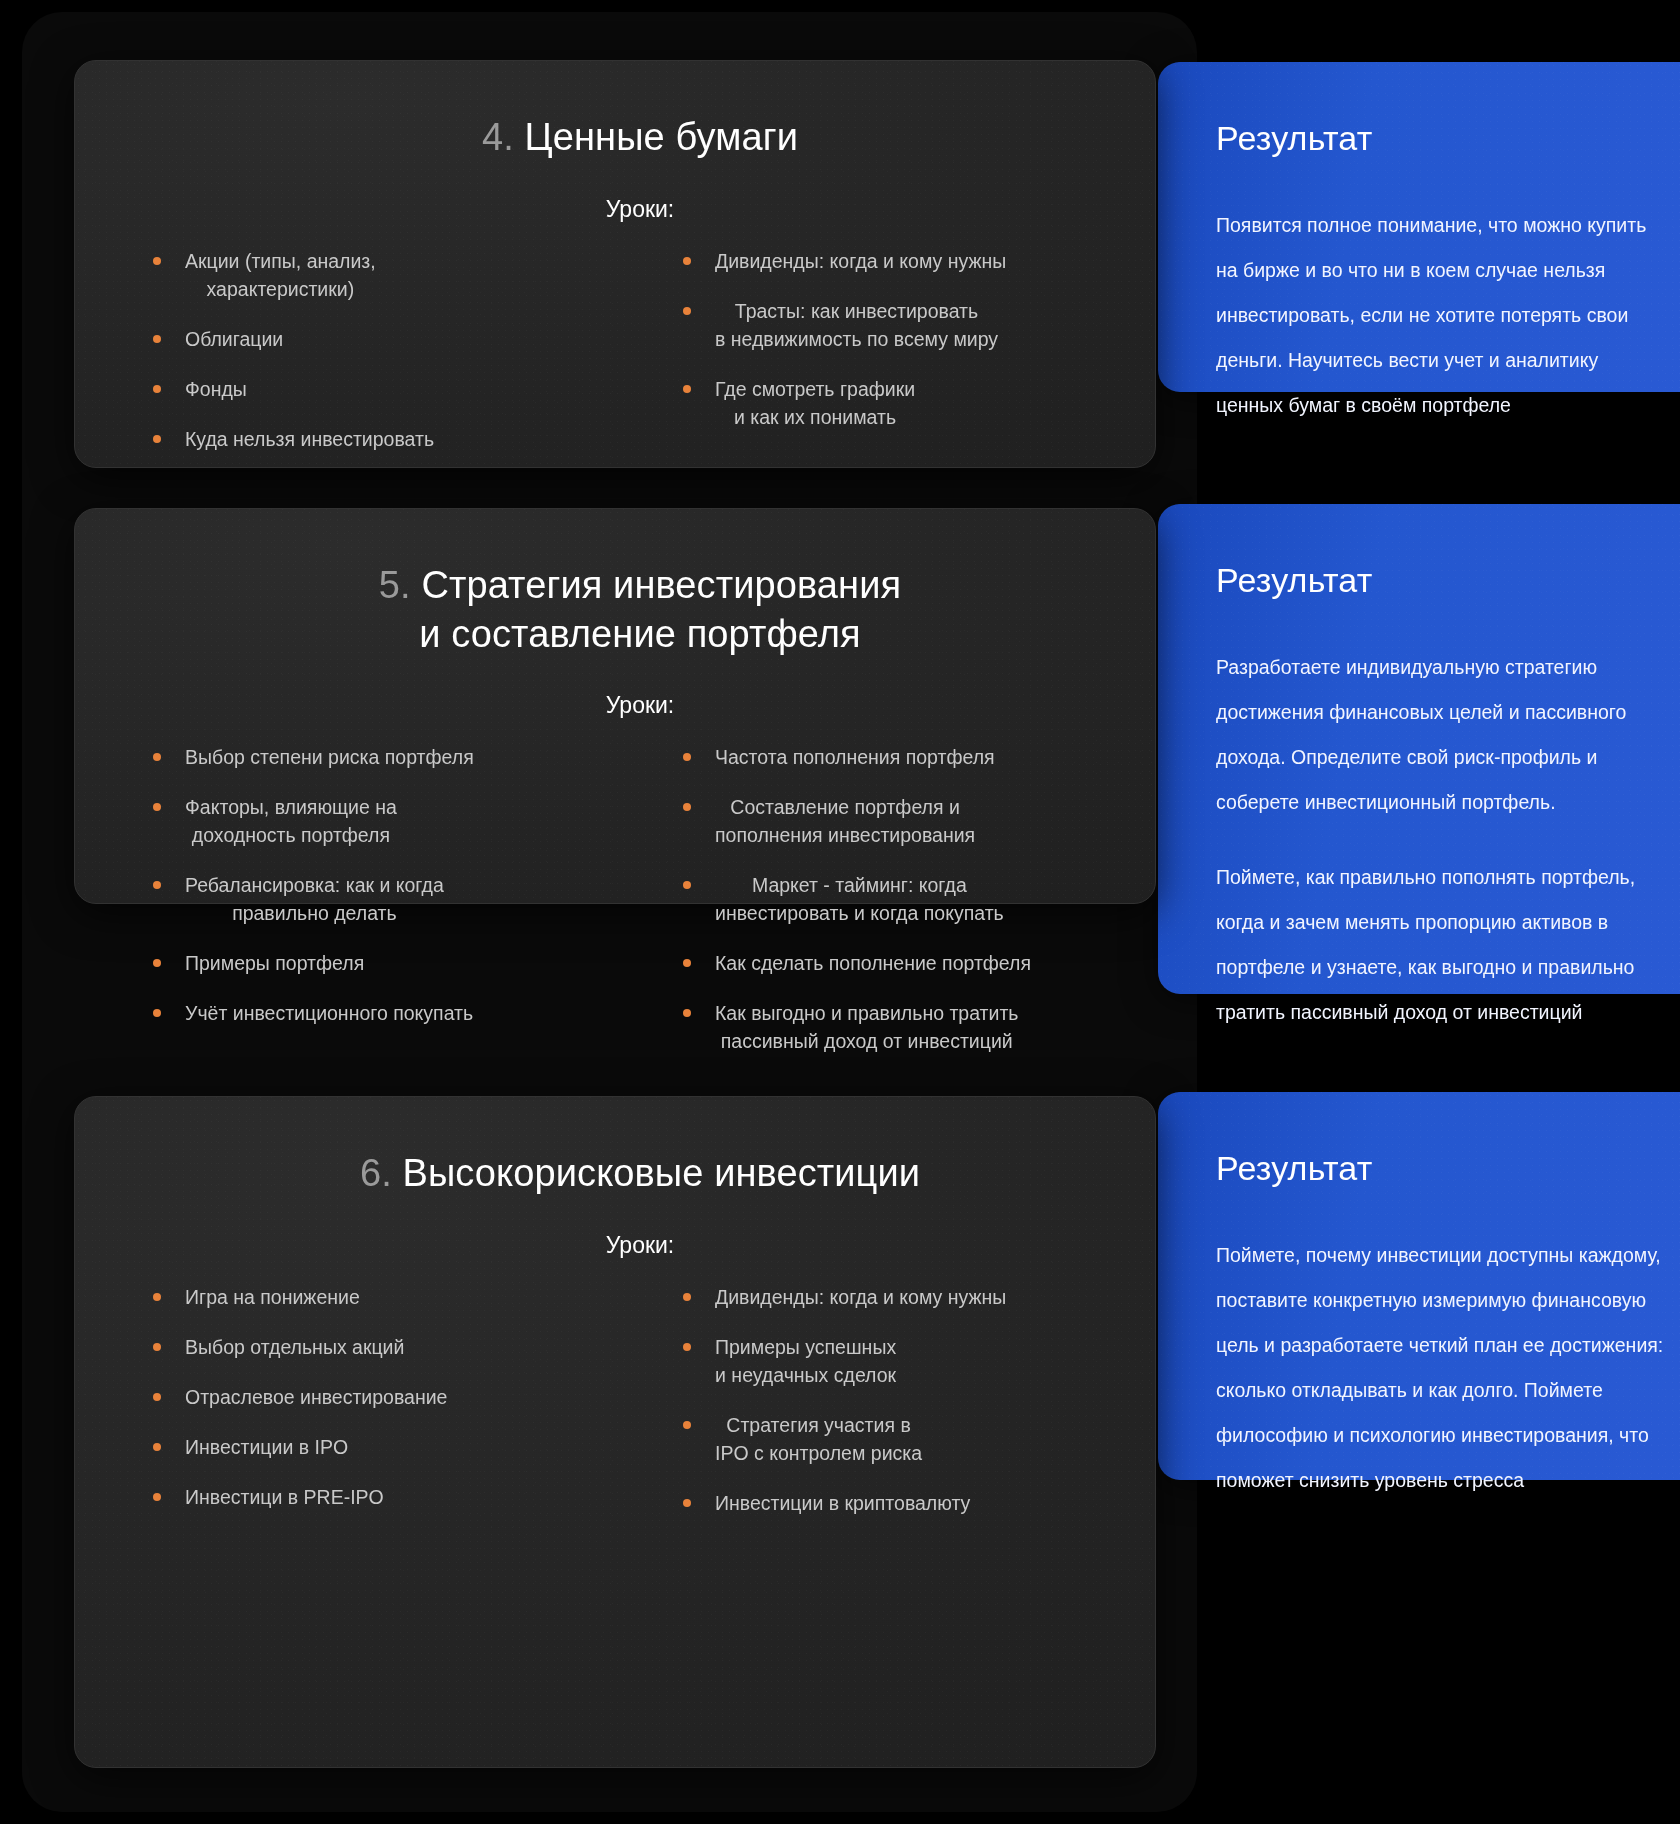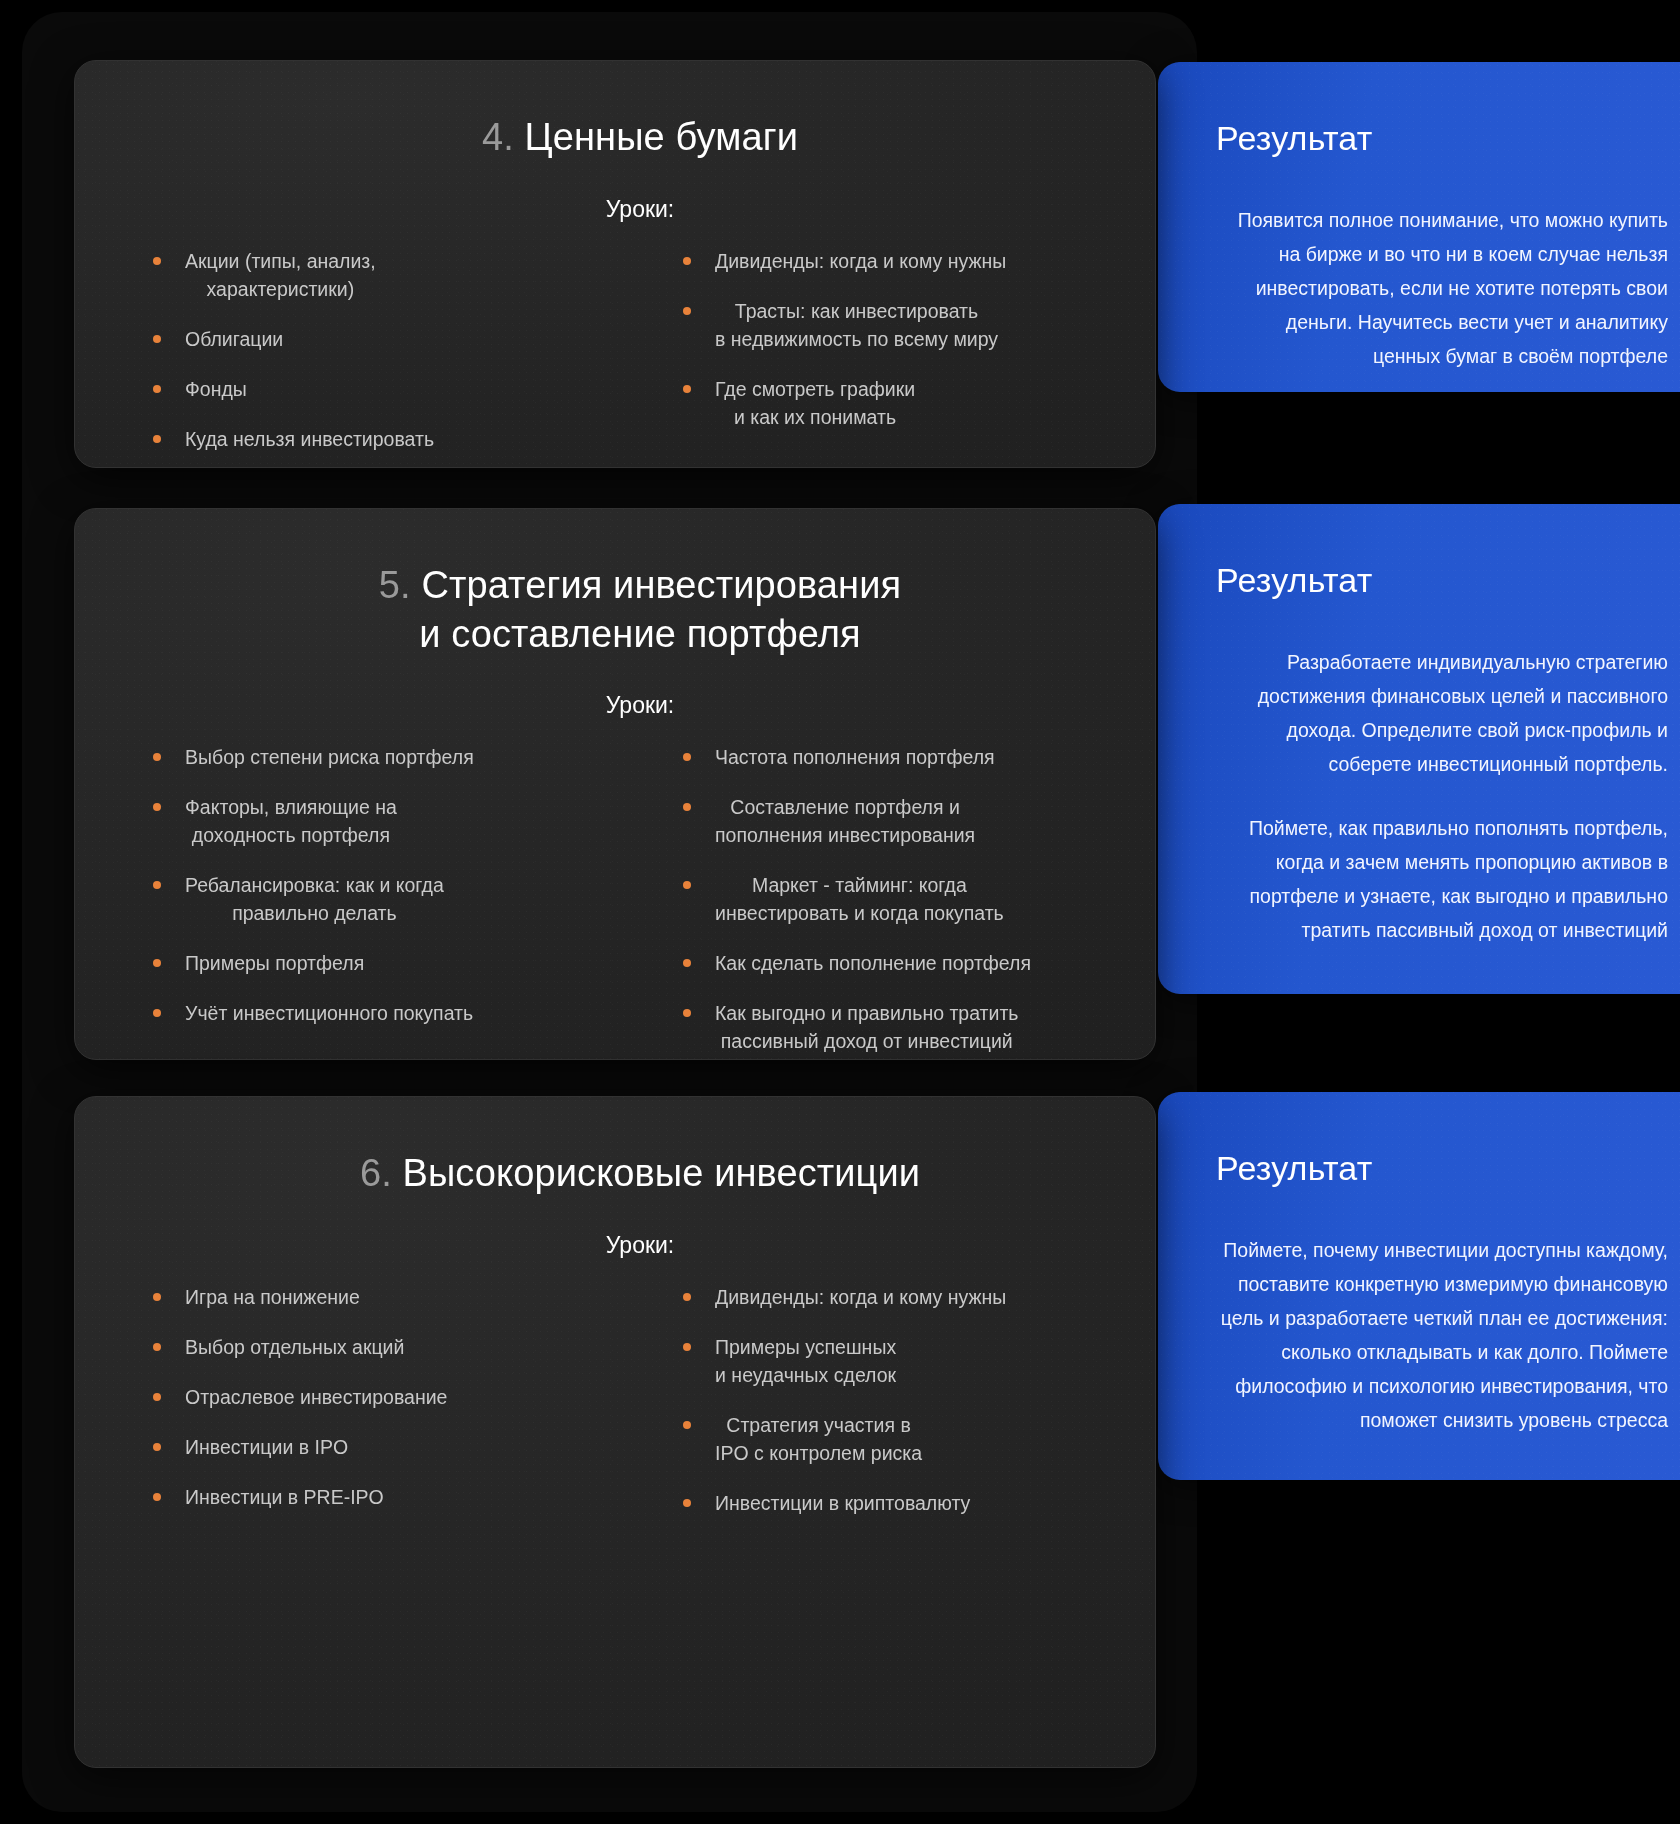--- a/index.html
+++ b/index.html
@@ -50,25 +50,24 @@
   .result-title {
     font-size: 34px;
     font-weight: 400;
     letter-spacing: 0.2px;
     line-height: 1.1;
     color: #ffffff;
     margin-bottom: 46px;
   }
   .result-text {
     font-size: 19.5px;
-    line-height: 34px;
+    line-height: 45px;
     color: #f2f5ff;
     font-weight: 400;
     white-space: pre-line;
-    text-align: right;
   }
   .result-text + .result-text { margin-top: 30px; }
 
   
   .card {
     position: absolute;
     left: 74px;
     width: 1082px;
     background:
       radial-gradient(120% 120% at 25% 10%, #2c2c2c 0%, #262626 45%, #1f1f1f 100%);
@@ -143,21 +142,21 @@
   }
   .bullet .txt { white-space: pre-line; }
 
   
   #module-4 { top: 0; }
   #module-4 .result-panel { top: 62px; height: 330px; }
   #module-4 .card { top: 60px; height: 408px; }
 
   #module-5 { top: 0; }
   #module-5 .result-panel { top: 504px; height: 490px; }
-  #module-5 .card { top: 508px; height: 552px; }
+  #module-5 .card { top: 508px; height: 396px; }
 
   #module-6 { top: 0; }
   #module-6 .result-panel { top: 1092px; height: 388px; }
   #module-6 .card { top: 1096px; height: 672px; }
 </style>
 </head>
 <body>
 
 <div class="page">
   <div class="stage"></div>

